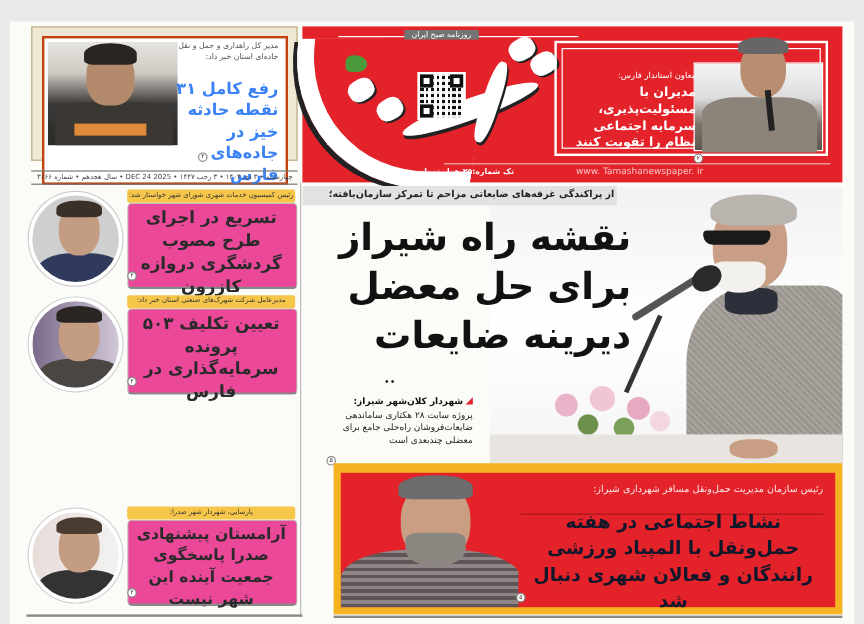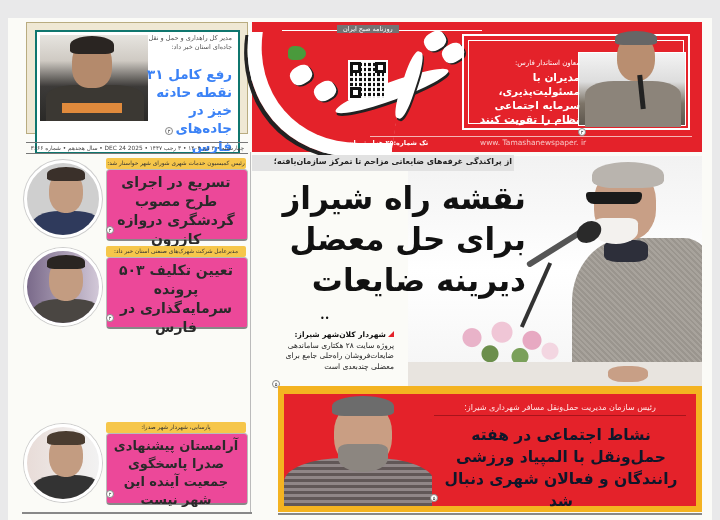--- a/index.html
+++ b/index.html
@@ -4,21 +4,21 @@
 <style>
   * { box-sizing: border-box; margin: 0; padding: 0; }
   html, body { width: 720px; height: 520px; overflow: hidden; background: #e9e9ea; }
   body { font-family: "DejaVu Sans", sans-serif; direction: ltr; position: relative; }
   .page { position: absolute; left: 8px; top: 18px; width: 704px; height: 502px; background: #fbfbf7; }
   .rtl { direction: rtl; }
   .pos { position: absolute; }
 
   
   .tl-box { left: 18px; top: 4px; width: 222px; height: 112px; background: #efe8d4; border: 1px solid #b9ac80; }
-  .tl-inner { position: absolute; left: 8px; top: 7px; width: 205px; height: 124px; border: 2px solid #0f766e; background: #fff; }
+  .tl-inner { position: absolute; left: 8px; top: 7px; width: 205px; height: 124px; border: 2px solid #c2410c; background: #fff; }
   .tl-photo { position: absolute; left: 3px; top: 3px; width: 108px; height: 86px; background: linear-gradient(180deg,#e6e4df 0%,#cfcac3 30%,#3c3a38 60%,#2a2927 100%); overflow: hidden; }
   .tl-photo .head { position: absolute; left: 32px; top: 5px; width: 40px; height: 48px; background: #b48a6c; border-radius: 45% 45% 40% 40%; }
   .tl-photo .hair { position: absolute; left: 30px; top: 1px; width: 44px; height: 18px; background: #2a2522; border-radius: 50% 50% 20% 20%; }
   .tl-photo .body { position: absolute; left: 6px; top: 50px; width: 98px; height: 40px; background: #3b3833; border-radius: 30% 30% 0 0; }
   .tl-photo .stripe { position: absolute; left: 22px; top: 68px; width: 60px; height: 10px; background: #e08a3c; }
   .tl-text { position: absolute; right: 6px; top: 2px; width: 88px; text-align: right; }
   .tl-kicker { font-size: 6.5px; color: #555; line-height: 9px; }
   .tl-title { font-size: 13.5px; font-weight: bold; color: #3b82f6; line-height: 18px; margin-top: 13px; }
   .page-num { position: absolute; width: 8px; height: 8px; border-radius: 50%; background: #fff; border: 1px solid #888; font-size: 5px; line-height: 6px; text-align: center; color: #222; }
 
@@ -97,21 +97,21 @@
   .mp-hand { position: absolute; left: 200px; top: 210px; width: 40px; height: 16px; background: #c89f86; border-radius: 40%; }
 
   
   .bot-outer { left: 270px; top: 368px; width: 424px; height: 126px; background: #f4b321; }
   .bot-inner { position: absolute; left: 6px; top: 8px; right: 6px; bottom: 6px; background: #e4222a; }
   .bot-photo { position: absolute; left: 0; top: 0; width: 148px; height: 112px; overflow: hidden; }
   .bot-photo .head { position: absolute; left: 50px; top: 8px; width: 58px; height: 66px; background: #c99e83; border-radius: 45%; }
   .bot-photo .hair { position: absolute; left: 48px; top: 2px; width: 62px; height: 20px; background: #6c6c6c; border-radius: 50% 50% 20% 20%; }
   .bot-photo .beard { position: absolute; left: 54px; top: 50px; width: 50px; height: 28px; background: #8c8680; border-radius: 20% 20% 50% 50%; }
   .bot-photo .body { position: absolute; left: 0; top: 64px; width: 150px; height: 60px; background: repeating-linear-gradient(0deg,#5a5a5a 0 3px,#8c8c8c 3px 6px), #777; border-radius: 40% 40% 0 0; opacity: .95; }
-  .bot-kicker { position: absolute; left: 150px; right: 10px; top: 9px; text-align: center; color: #ffe9e9; font-size: 8px; border-bottom: 1px solid #a8141b; padding-bottom: 3px; }
+  .bot-kicker { position: absolute; left: 150px; right: 10px; top: 9px; text-align: right; color: #ffe9e9; font-size: 8px; border-bottom: 1px solid #a8141b; padding-bottom: 16px; }
   .bot-title { position: absolute; left: 150px; right: 8px; top: 30px; text-align: center; color: #0f172a; font-size: 15.5px; font-weight: bold; line-height: 22px; }
   .bot-pn { position: absolute; left: 146px; top: 100px; }
   .bottom-rule { left: 270px; top: 495px; width: 424px; height: 2px; background: #888; }
 
   .left-rule { left: 14px; top: 494px; width: 230px; height: 2px; background: #888; }
   .col-divider { left: 242px; top: 134px; width: 1px; height: 362px; background: #bbb; }
 </style>
 </head>
 <body>
 

